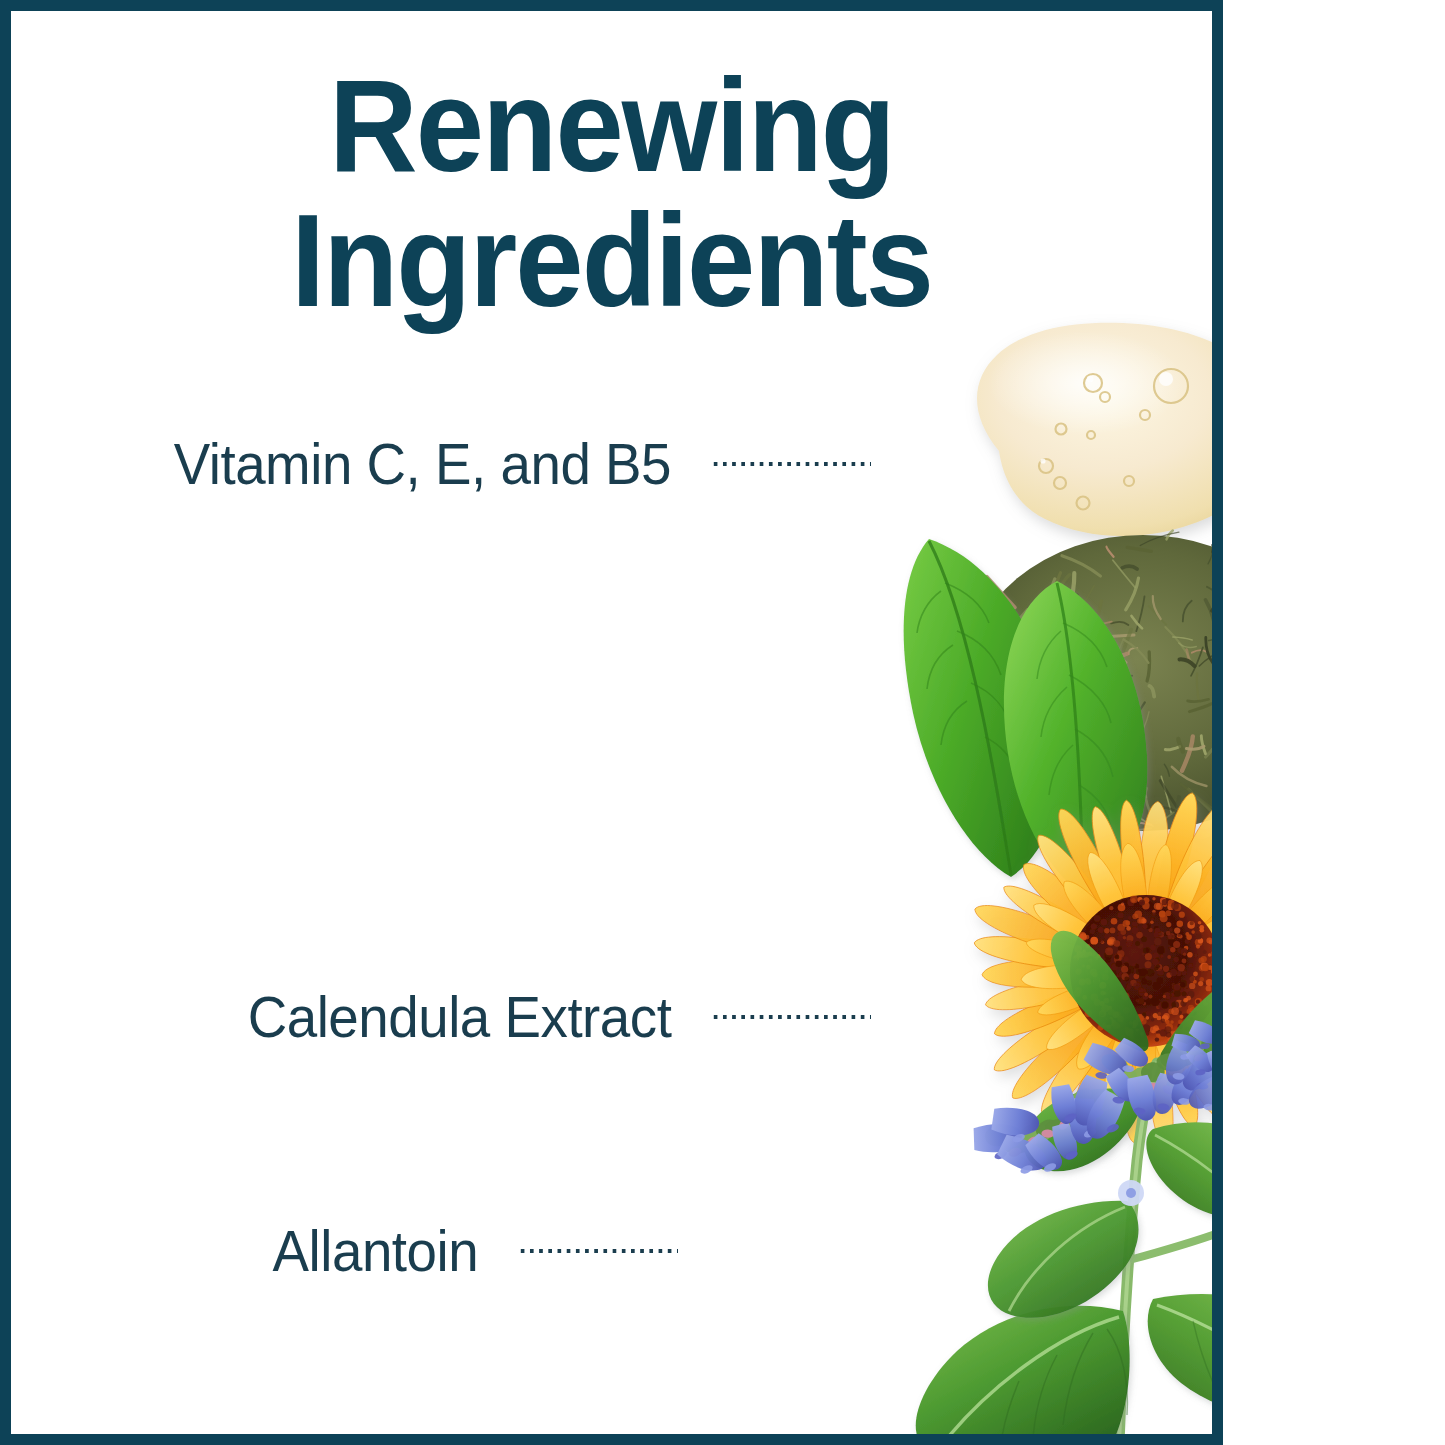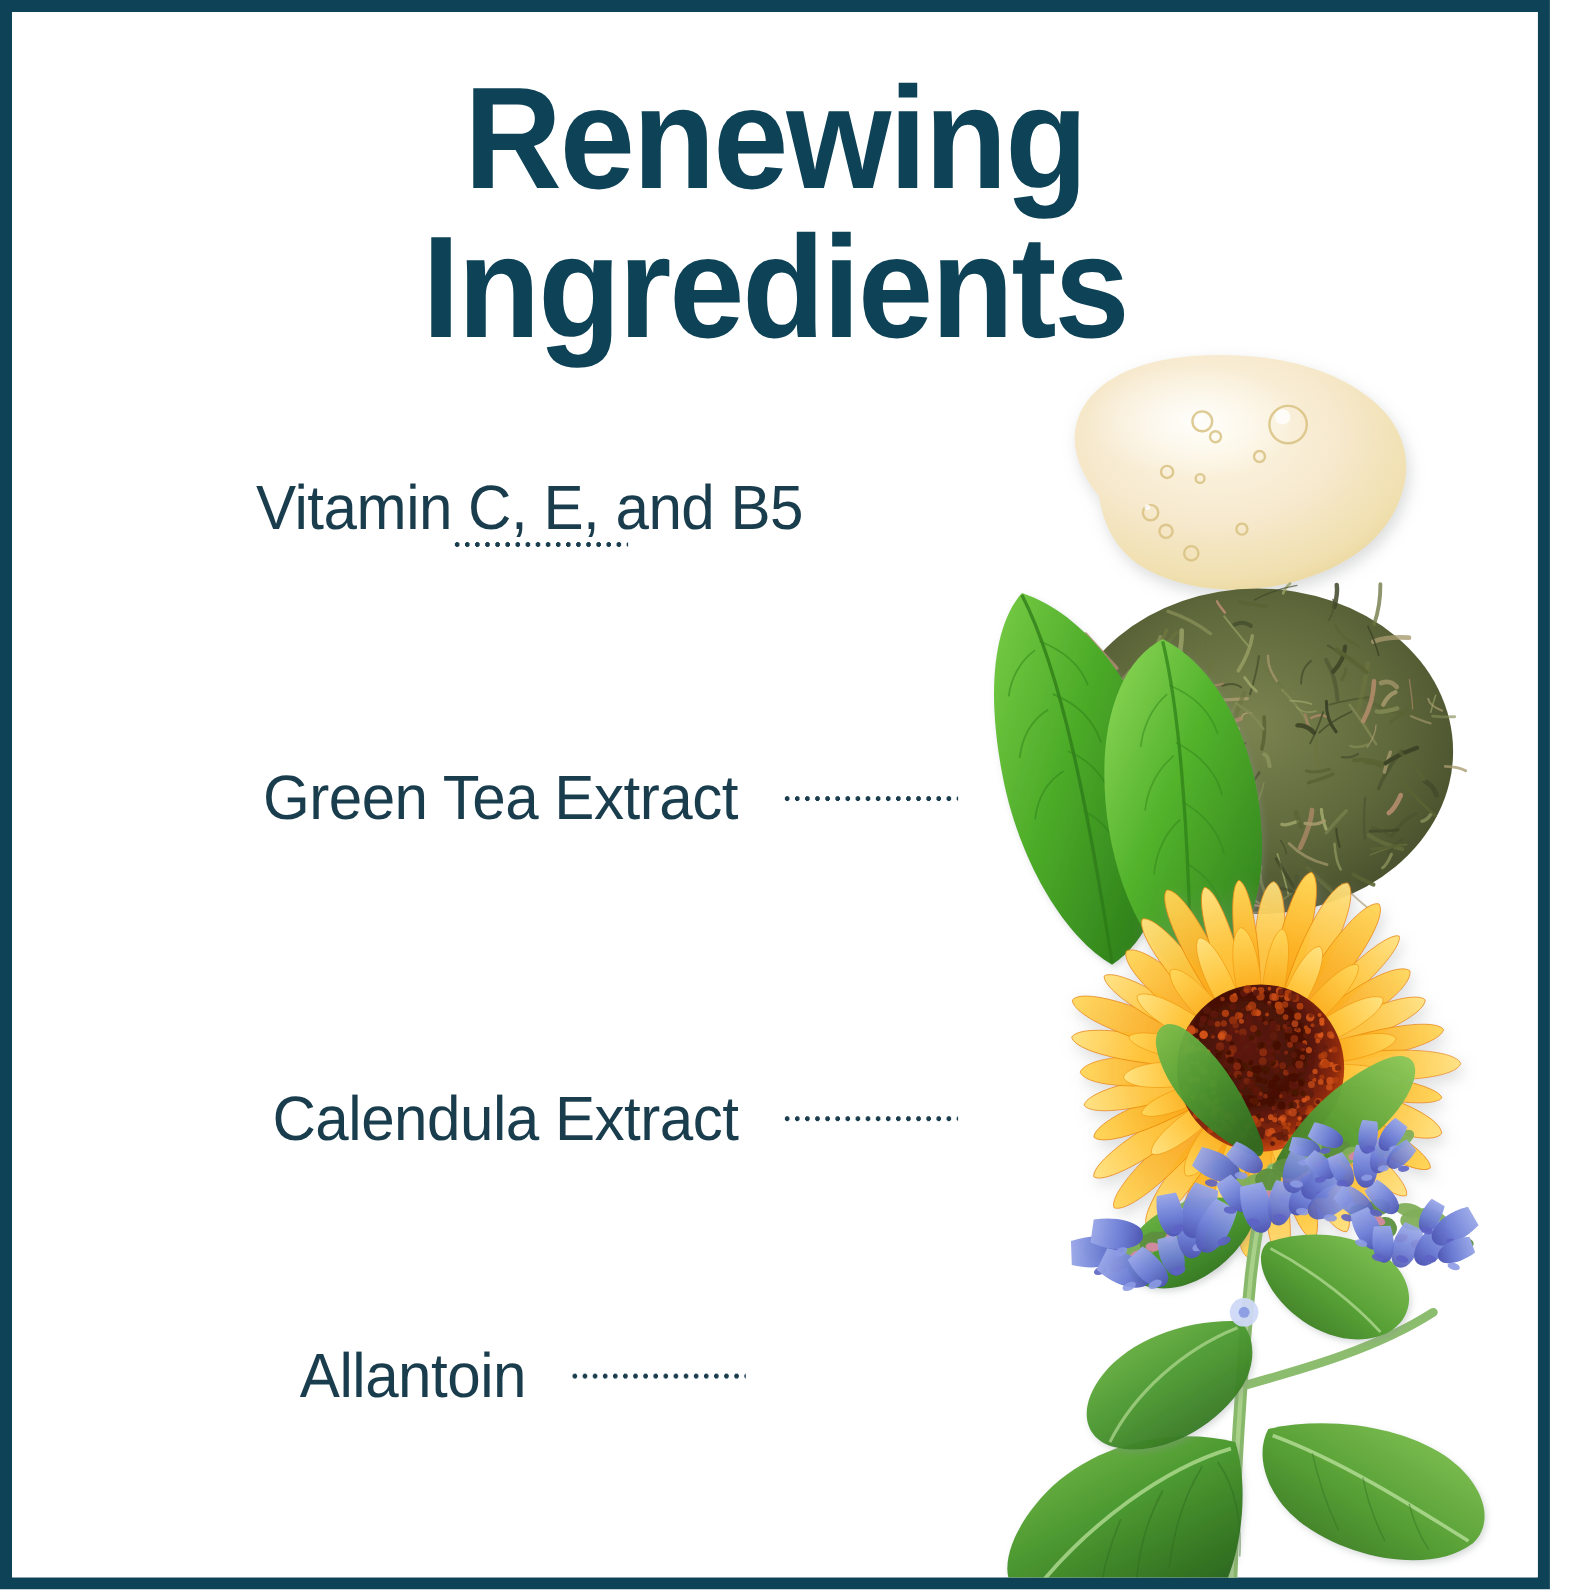--- a/index.html
+++ b/index.html
@@ -4,21 +4,21 @@
 <style>
   html,body{margin:0;padding:0;background:#ffffff;}
   body{
     width:1445px;height:1445px;
     font-family:"Liberation Sans", sans-serif;
     -webkit-font-smoothing:antialiased;
   }
 
   #card{
     position:relative;
-    width:1409px;height:1445px;
+    width:1223px;height:1445px;
     box-sizing:border-box;
     background:#ffffff;
     border:11px solid #0d4257;
     overflow:hidden;
   }
   #inner{
     position:absolute;
     left:0;top:0;right:0;bottom:0;
     background:#ffffff;
   }
@@ -64,21 +64,21 @@
     flex:0 0 auto;
     width:160px;
     height:8px;
     margin-left:40px;
     background-image:radial-gradient(circle closest-side,#1a3d4e 52%, rgba(0,0,0,0) 54%);
     background-size:9.2px 8px;
     background-repeat:repeat-x;
     background-position:left center;
   }
 
-  #row0{top:418px;flex-direction:column;}
+  #row0{top:418px;}
   #row1{top:680px;}
   #row2{top:971px;}
   #row3{top:1205px;justify-content:center;}
 
   
   #collage{
     position:absolute;
     left:850px;top:0;
     width:595px;height:1434px;
     pointer-events:none;
@@ -94,24 +94,20 @@
     <div id="title">
       <span class="ln">Renewing</span>
       <span class="ln">Ingredients</span>
     </div>
 
     <div class="row" id="row0">
       <span class="row-label">Vitamin C, E, and B5</span>
       <span class="leader"></span>
     </div>
 
-    <div class="row" id="row1">
-      <span class="row-label">Green Tea Extract</span>
-      <span class="leader"></span>
-    </div>
 
     <div class="row" id="row2">
       <span class="row-label">Calendula Extract</span>
       <span class="leader"></span>
     </div>
 
     <div class="row" id="row3">
       <span class="row-label">Allantoin</span>
       <span class="leader"></span>
     </div>

